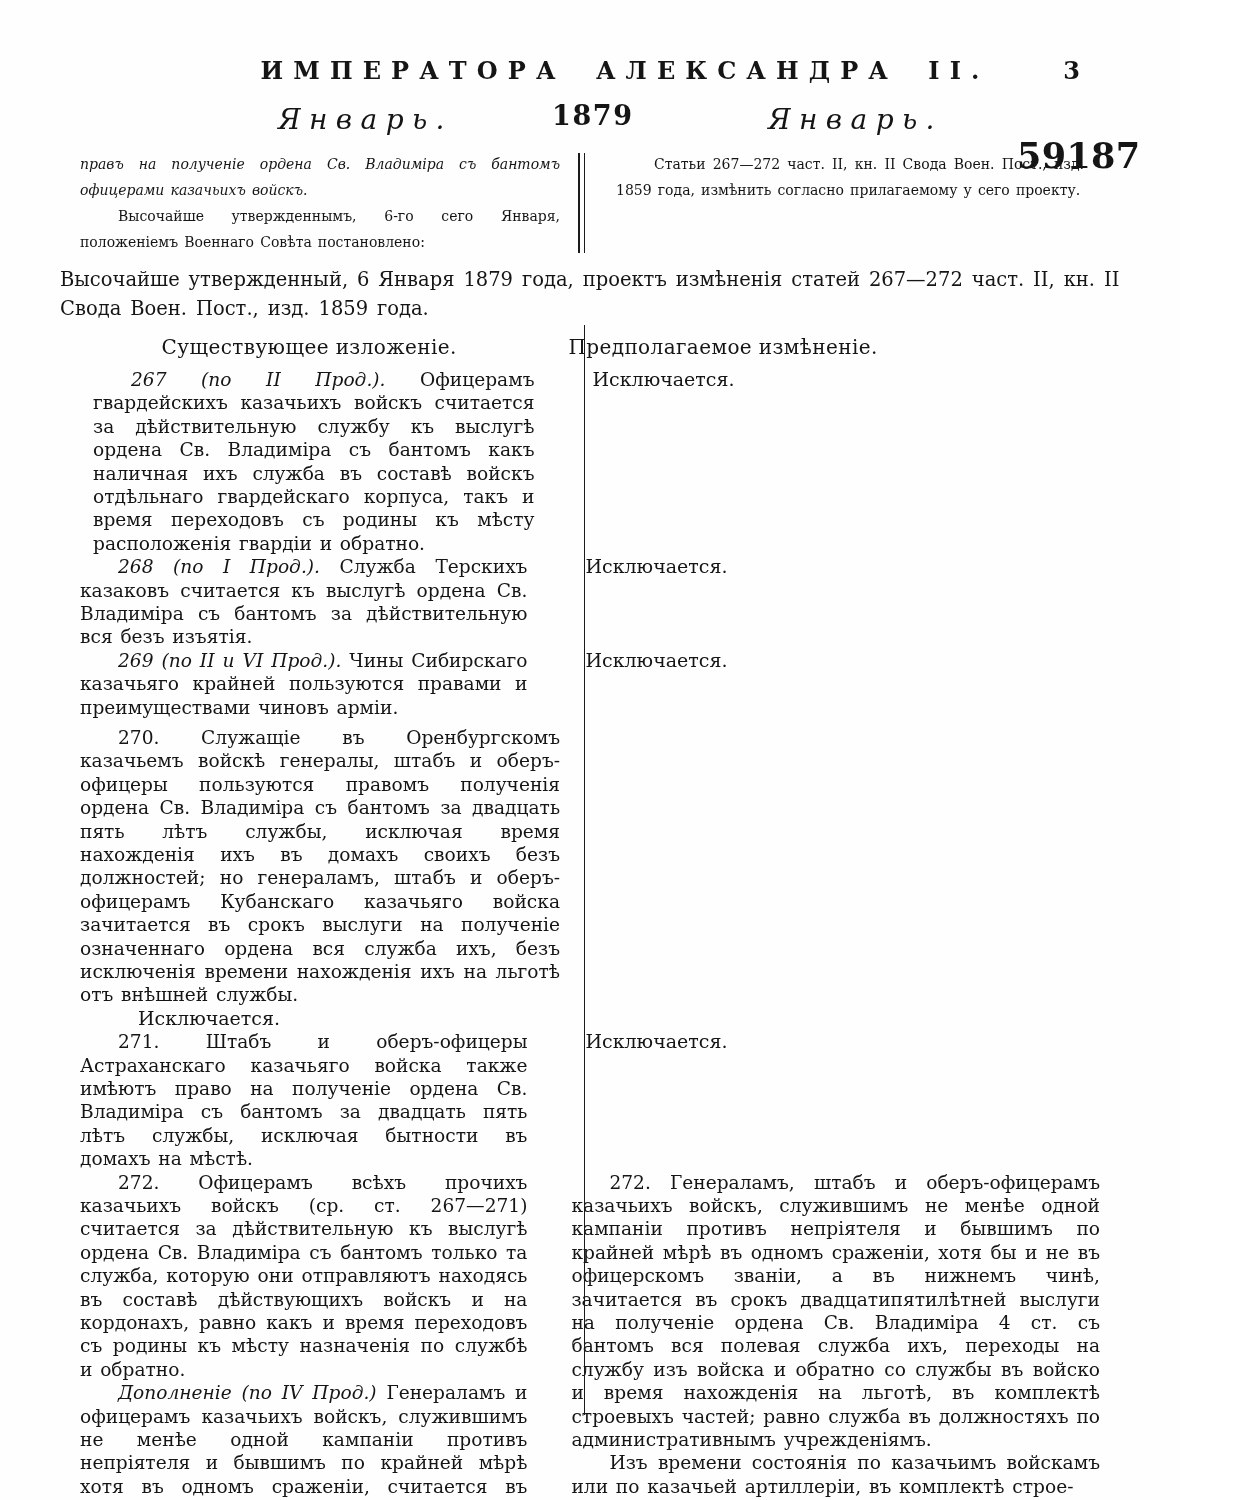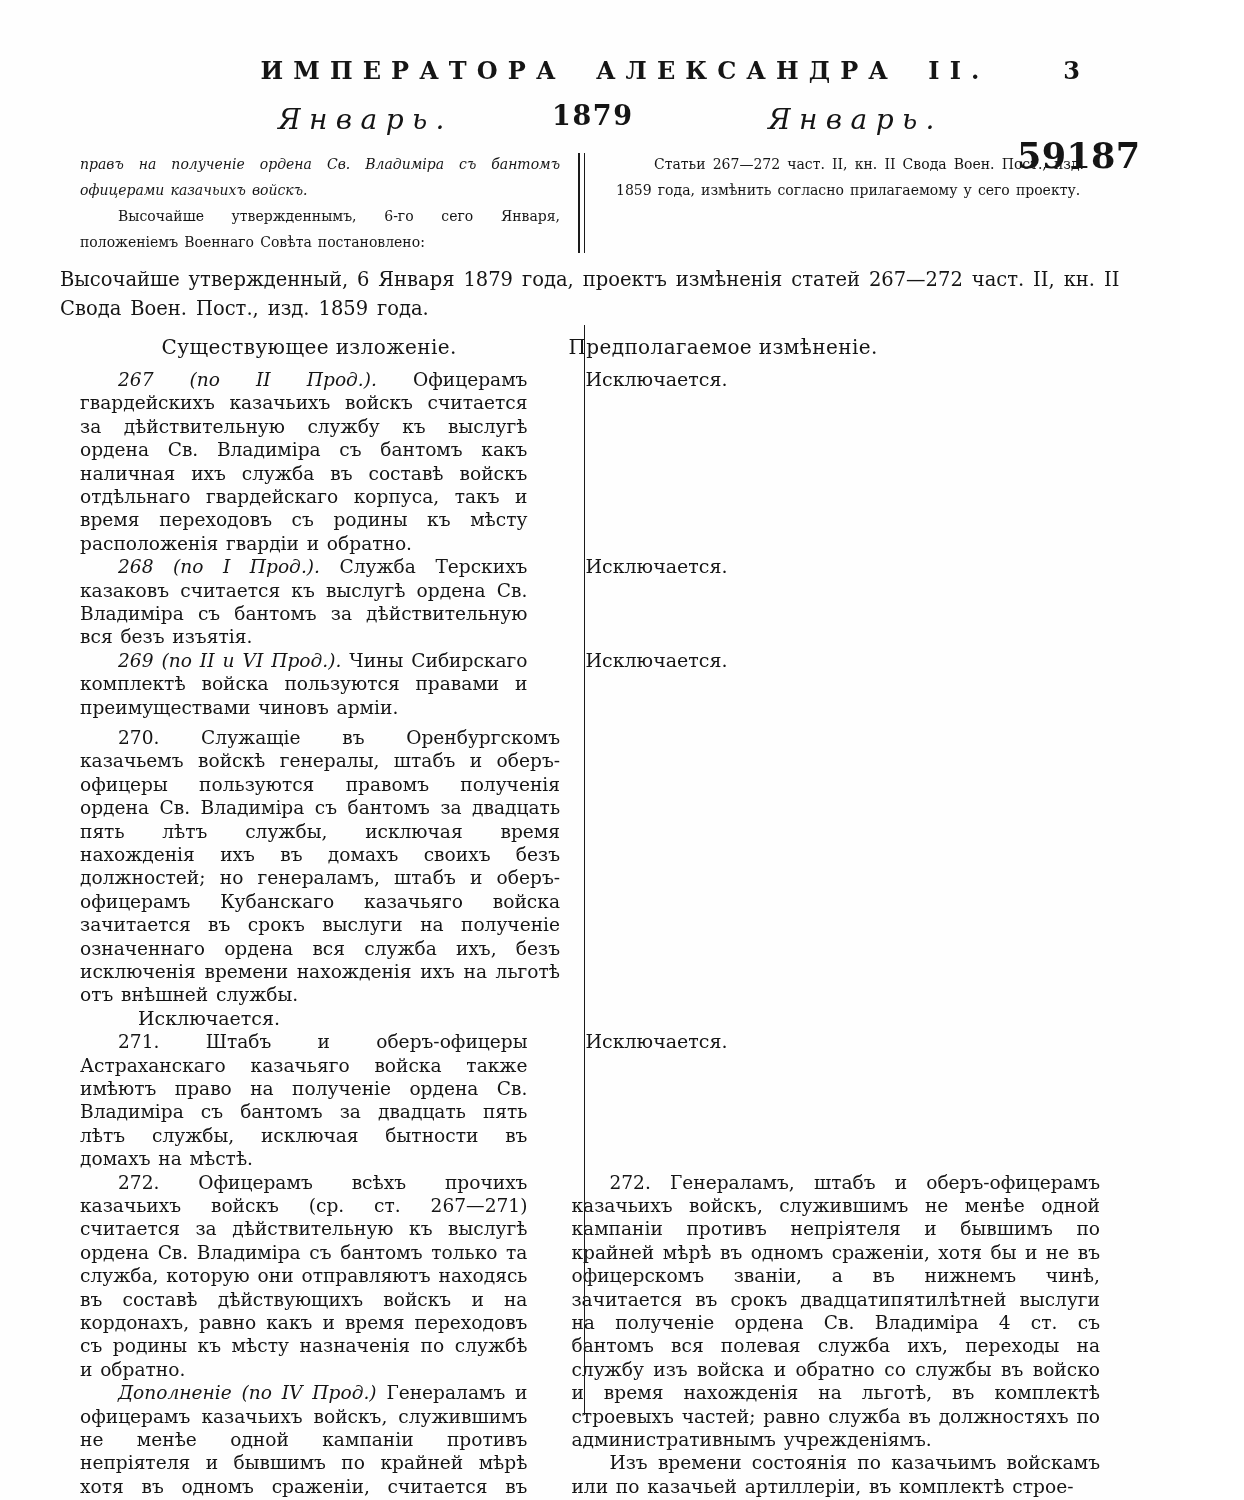--- a/index.html
+++ b/index.html
@@ -56,21 +56,21 @@
   .thead .hr{width:567px;margin-left:44px;padding-right:104px;box-sizing:border-box;}
   .col-header{font-size:20px;letter-spacing:0.02em;}
   .trow{display:flex;}
   .cell-left{width:480px;}
   .cell-right{width:567px;margin-left:44px;}
   .cell-left p,.cell-right p{
     margin:0;font-size:18.6px;line-height:23.4px;text-align:justify;word-spacing:0.10em;
   }
   .cell-right .excluded{padding-left:14px;text-align:left;font-size:19px;}
   .art-label-italic{font-style:italic;}
-  .r0{min-height:181px;} .r1{min-height:76px;} .r2{min-height:77px;}
+  .r0{min-height:181px;margin-left:13px;} .r1{min-height:76px;} .r2{min-height:77px;}
   .r3{min-height:251px;flex-direction:column;} .r4{min-height:127px;}
   .footnote{composes:none;text-align:center;margin-top:6px;font-size:20px;padding-right:110px;}
 </style>
 </head>
 <body>
 
 <div class="page">
 
   <div class="running-head">
     <div class="title-row">
@@ -119,21 +119,21 @@
       <div class="cell-left">
         <p class="indent"><span class="art-label-italic">268 (по I Прод.).</span> <span>Служба Терскихъ казаковъ считается къ выслугѣ ордена Св. Владиміра съ бантомъ за дѣйствительную вся безъ изъятія.</span></p>
       </div>
       <div class="cell-right">
         <p class="excluded">Исключается.</p>
       </div>
     </div>
 
     <div class="trow r2">
       <div class="cell-left">
-        <p class="indent"><span class="art-label-italic">269 (по II и VI Прод.).</span> <span>Чины Сибирскаго комплектѣ войска пользуются правами и преимуществами чиновъ арміи.</span></p>
+        <p class="indent"><span class="art-label-italic">269 (по II и VI Прод.).</span> <span>Чины Сибирскаго казачьяго крайней пользуются правами и преимуществами чиновъ арміи.</span></p>
       </div>
       <div class="cell-right">
         <p class="excluded">Исключается.</p>
       </div>
     </div>
 
     <div class="trow r3">
       <div class="cell-left">
         <p class="indent"><span>270.</span> <span>Служащіе въ Оренбургскомъ казачьемъ войскѣ генералы, штабъ и оберъ-офицеры пользуются правомъ полученія ордена Св. Владиміра съ бантомъ за двадцать пять лѣтъ службы, исключая время нахожденія ихъ въ домахъ своихъ безъ должностей; но генераламъ, штабъ и оберъ-офицерамъ Кубанскаго казачьяго войска зачитается въ срокъ выслуги на полученіе означеннаго ордена вся служба ихъ, безъ исключенія времени нахожденія ихъ на льготѣ отъ внѣшней службы.</span></p>
       </div>

